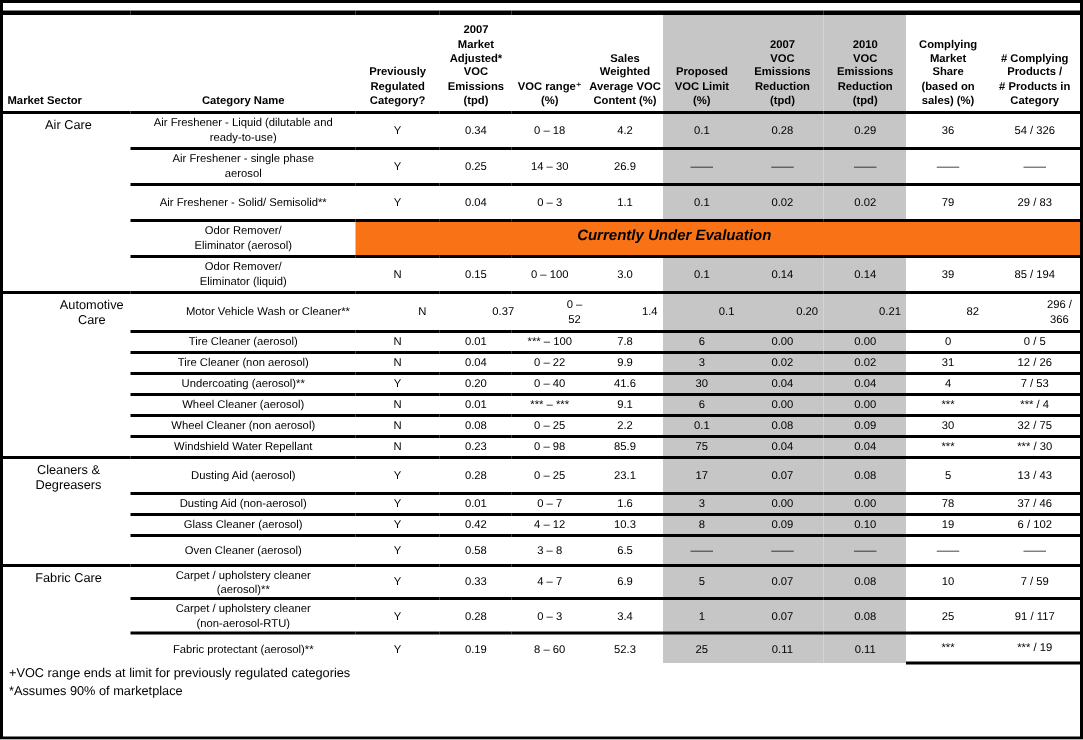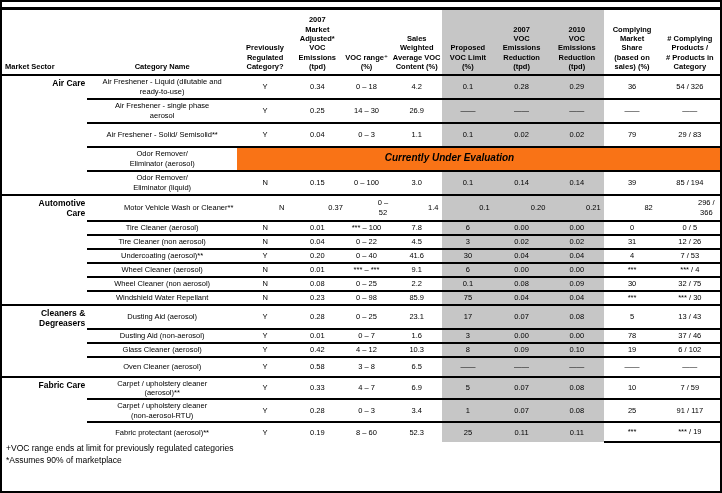--- a/index.html
+++ b/index.html
@@ -46,22 +46,22 @@
     font-size: 7.5px;
     text-align: center;
     vertical-align: middle;
     line-height: 1.25;
     padding: 1px 2px;
     border-top: 2px solid #000;
     white-space: pre-line;
   }
   td.sector {
     font-size: 8.5px;
-    font-weight: bold;
-    text-align: right;
+    font-weight: normal;
+    text-align: center;
     vertical-align: top;
     padding: 2px 2px 0 4px;
     line-height: 1.2;
   }
   td.cue {
     font-size: 10px;
     font-weight: bold;
     font-style: italic;
     padding-right: 60px;
     background: #f97316;
@@ -228,21 +228,21 @@
           <td class="shade">0.00</td>
           <td class="shade">0.00</td>
           <td>0</td>
           <td>0 / 5</td>
         </tr>
         <tr>
           <td class="cat">Tire Cleaner (non aerosol)</td>
           <td>N</td>
           <td>0.04</td>
           <td>0 – 22</td>
-          <td>4.5</td>
+          <td>9.9</td>
           <td class="shade">3</td>
           <td class="shade">0.02</td>
           <td class="shade">0.02</td>
           <td>31</td>
           <td>12 / 26</td>
         </tr>
         <tr>
           <td class="cat">Undercoating (aerosol)**</td>
           <td>Y</td>
           <td>0.20</td>

